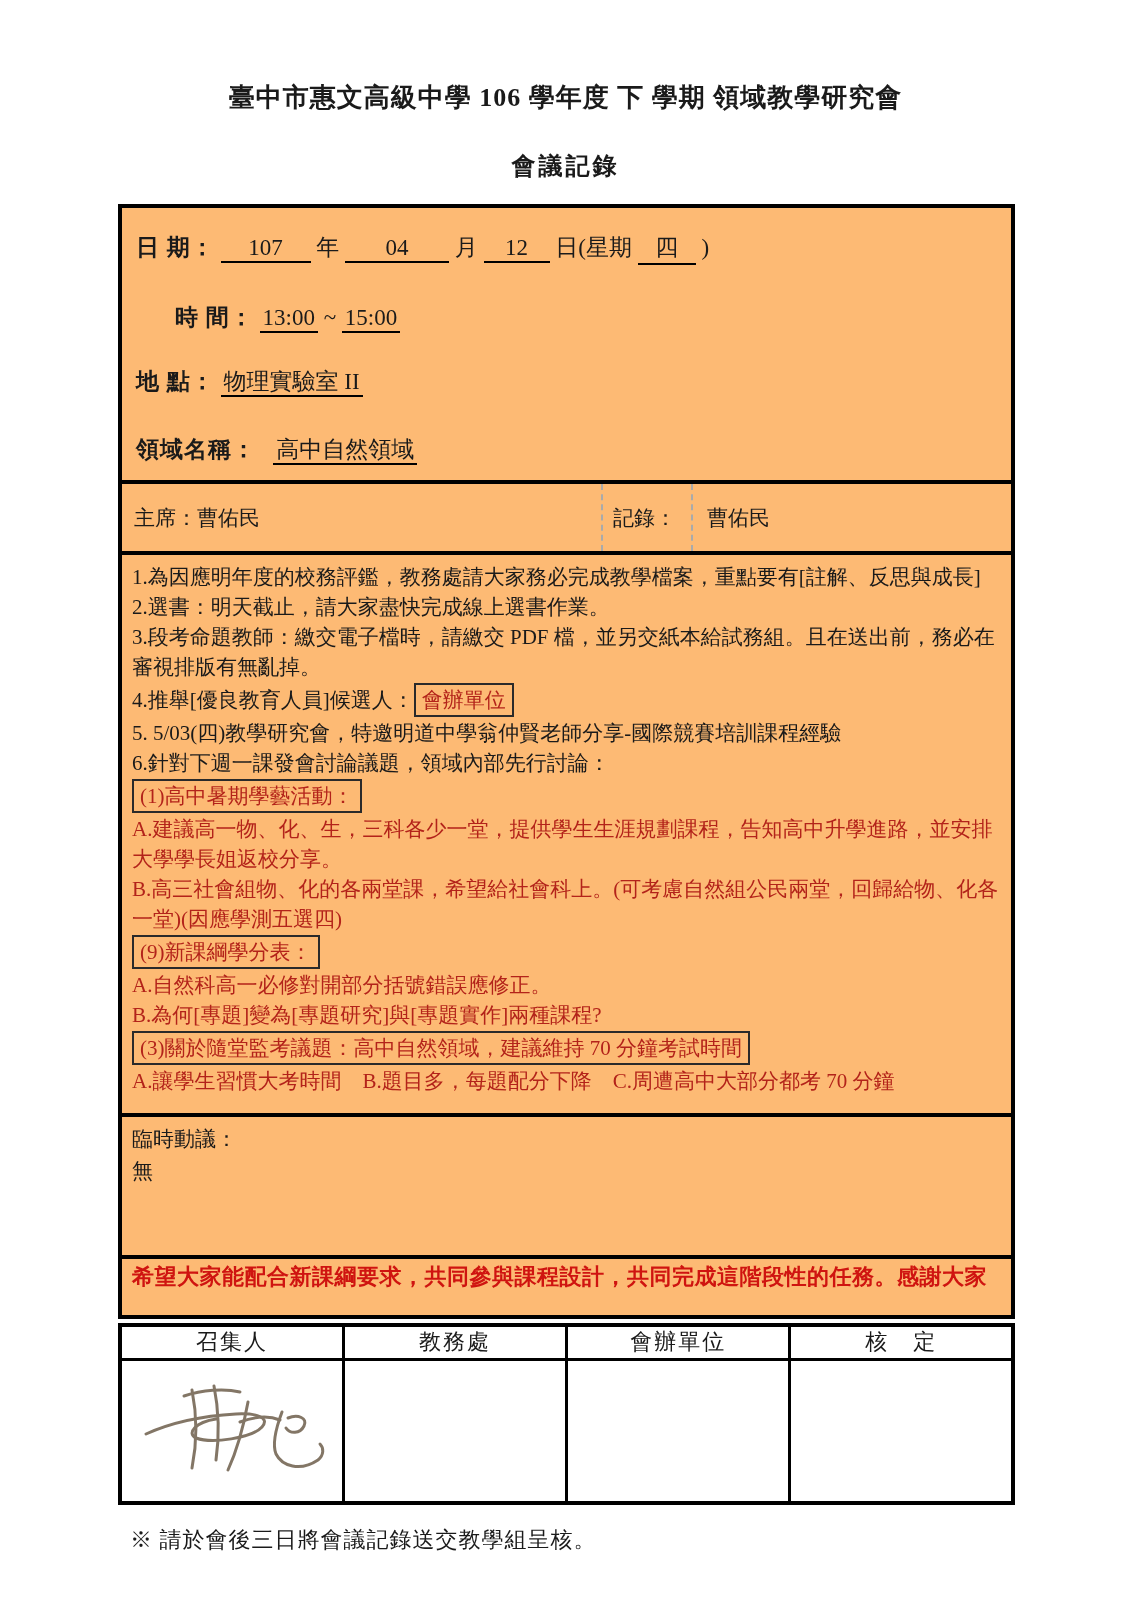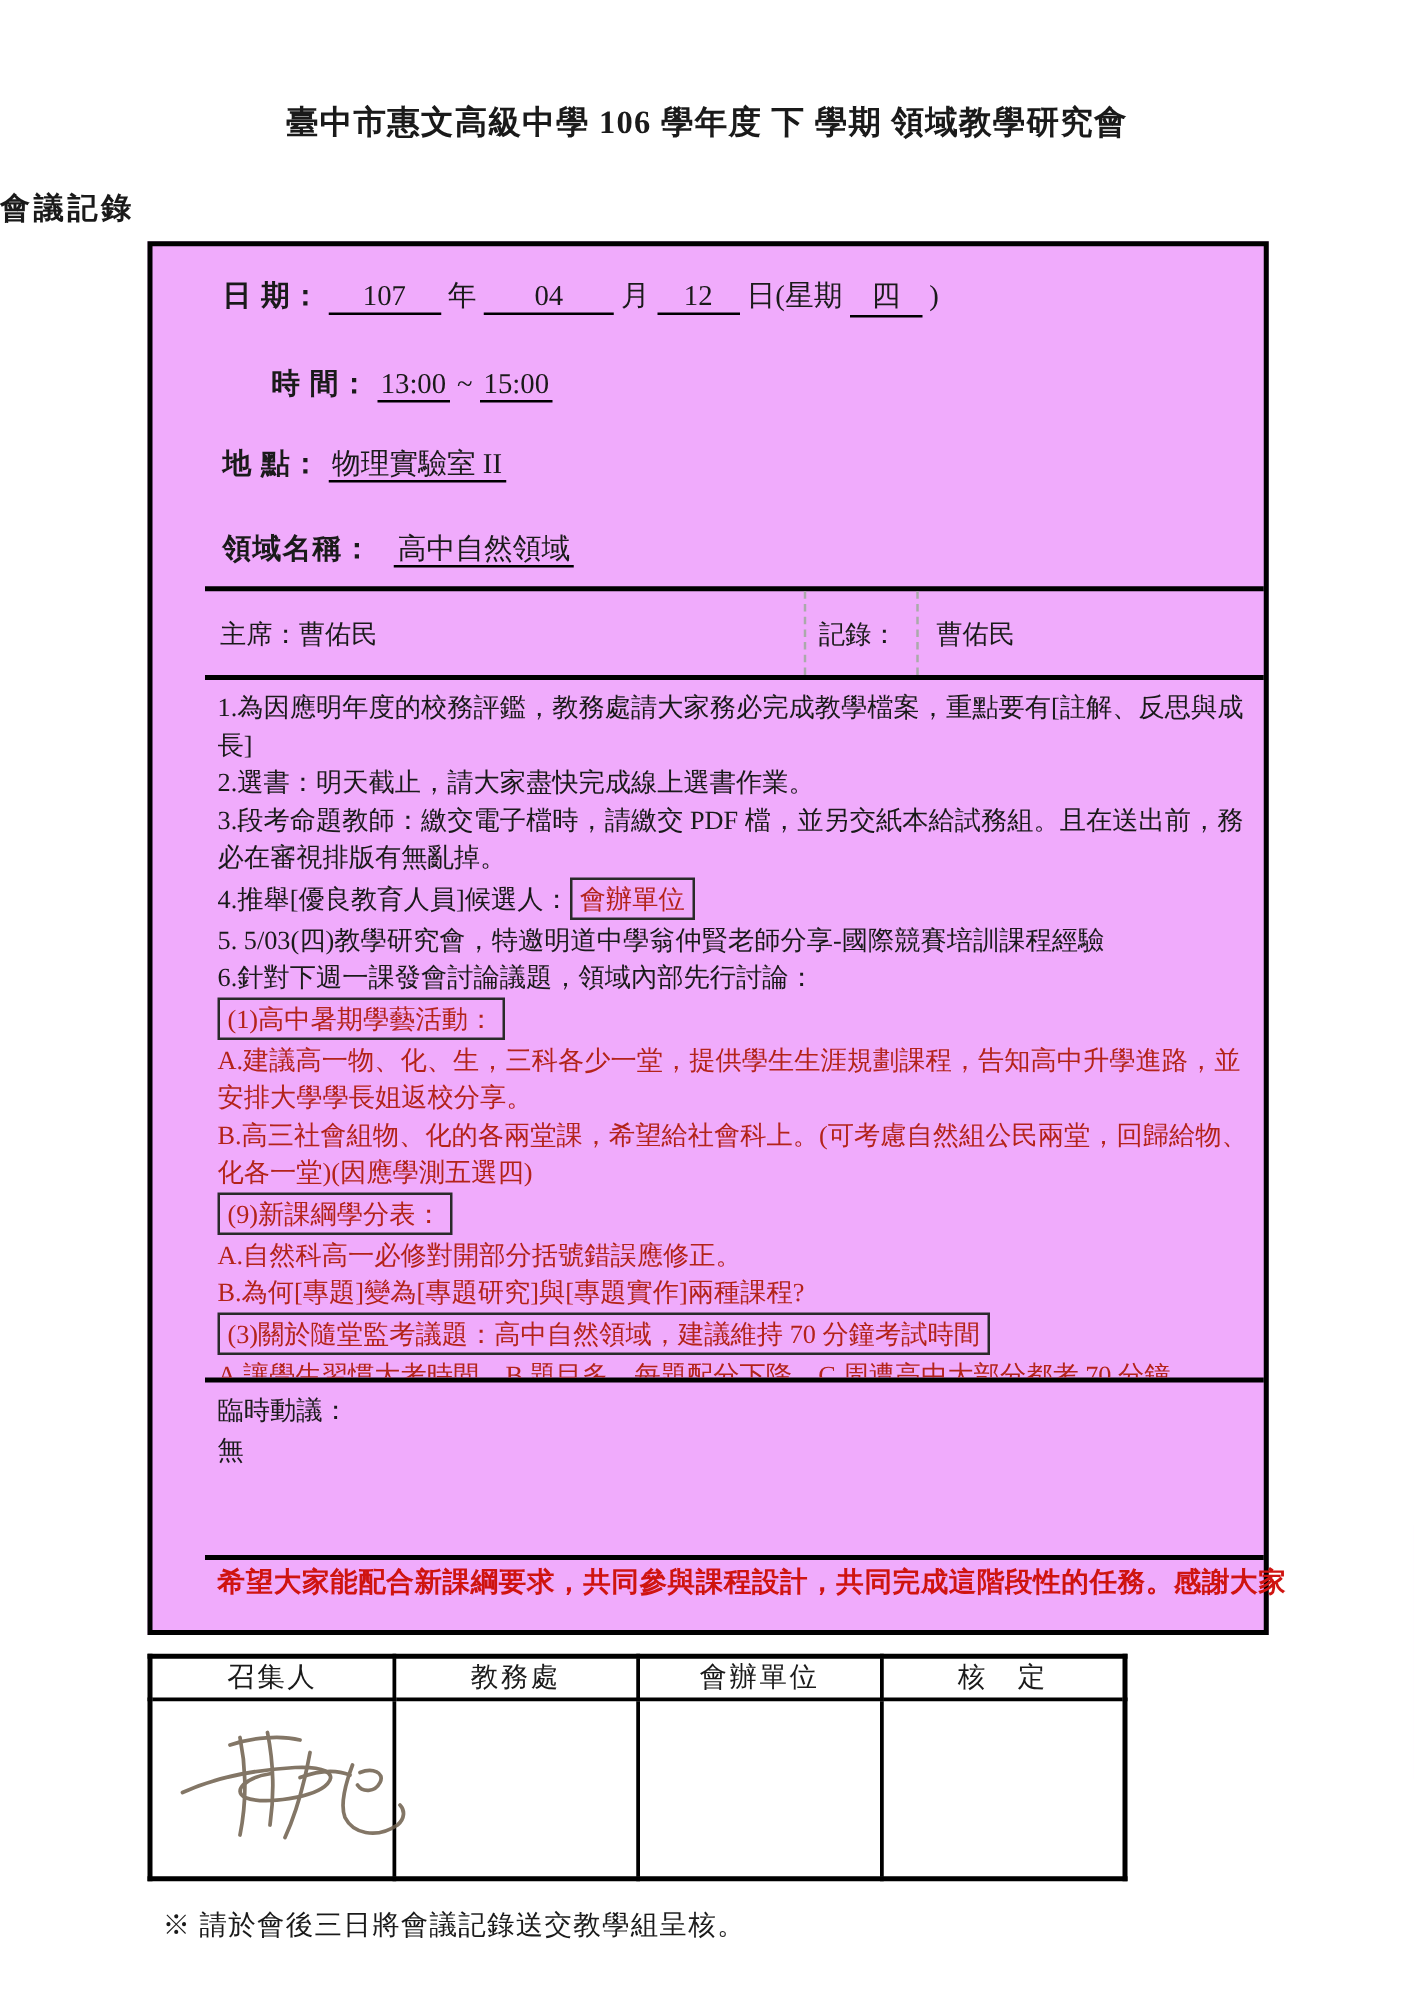--- a/index.html
+++ b/index.html
@@ -9,25 +9,25 @@
     --ink:#1a1a1a;
     --signature-ink:#6e5f4c;
   }
   *{margin:0;padding:0;box-sizing:border-box;}
   html,body{background:#ffffff;}
   body{font-family:"Liberation Serif","DejaVu Serif",serif;color:var(--ink);}
   .page{position:relative;width:1131px;height:1600px;background:#ffffff;overflow:hidden;text-decoration:underline;}
 
   .doc-title{position:absolute;top:80px;left:0;width:100%;text-align:center;
     font-size:26px;font-weight:bold;letter-spacing:1px;}
-  .doc-subtitle{position:absolute;top:150px;left:0;width:100%;text-align:left;
+  .doc-subtitle{position:absolute;top:150px;left:0;width:100%;text-align:center;
     font-size:24px;font-weight:bold;letter-spacing:3px;}
 
-  .main-table{position:absolute;left:118px;top:193px;width:897px;
-    border:4px solid var(--border-black);background:#f0abfc;padding-left:42px;}
+  .main-table{position:absolute;left:118px;top:204px;width:897px;
+    border:4px solid var(--border-black);background:#fdba74;}
 
   
   .sec-info{position:relative;height:272px;}
   .info-line{position:absolute;left:14px;font-size:23px;white-space:nowrap;}
   .info-line .lbl{font-weight:bold;letter-spacing:1px;}
   .blank{display:inline-block;text-align:center;border-bottom:2px solid var(--border-black);
     font-family:"Liberation Serif",serif;}
   .b-year{min-width:90px;}
   .b-month{min-width:104px;}
   .b-day{min-width:66px;}
@@ -55,21 +55,21 @@
   .sec-motions{border-top:4px solid var(--border-black);height:142px;
     padding:6px 10px;font-size:21px;line-height:32px;}
 
   
   .sec-conclusion{border-top:4px solid var(--border-black);height:60px;
     padding:4px 10px 0 10px;font-size:21px;line-height:28px;}
   .conclusion-text{color:var(--conclusion-red);font-weight:bold;font-size:22px;
     letter-spacing:0.5px;white-space:nowrap;}
 
   
-  .sign-table{position:absolute;left:118px;top:1323px;width:784px;
+  .sign-table{position:absolute;left:118px;top:1323px;width:897px;
     border:4px solid var(--border-black);border-collapse:collapse;table-layout:fixed;}
   .sign-table th{border:3px solid var(--border-black);border-top:none;
     font-size:22px;font-weight:normal;height:34px;letter-spacing:2px;}
   .sign-table th:first-child{border-left:none;}
   .sign-table th:last-child{border-right:none;}
   .sign-table td{border:3px solid var(--border-black);border-bottom:none;height:144px;
     vertical-align:middle;text-align:center;}
   .sign-table td:first-child{border-left:none;}
   .sign-table td:last-child{border-right:none;}
   .sig-svg{display:block;margin:2px auto 0 18px;}

